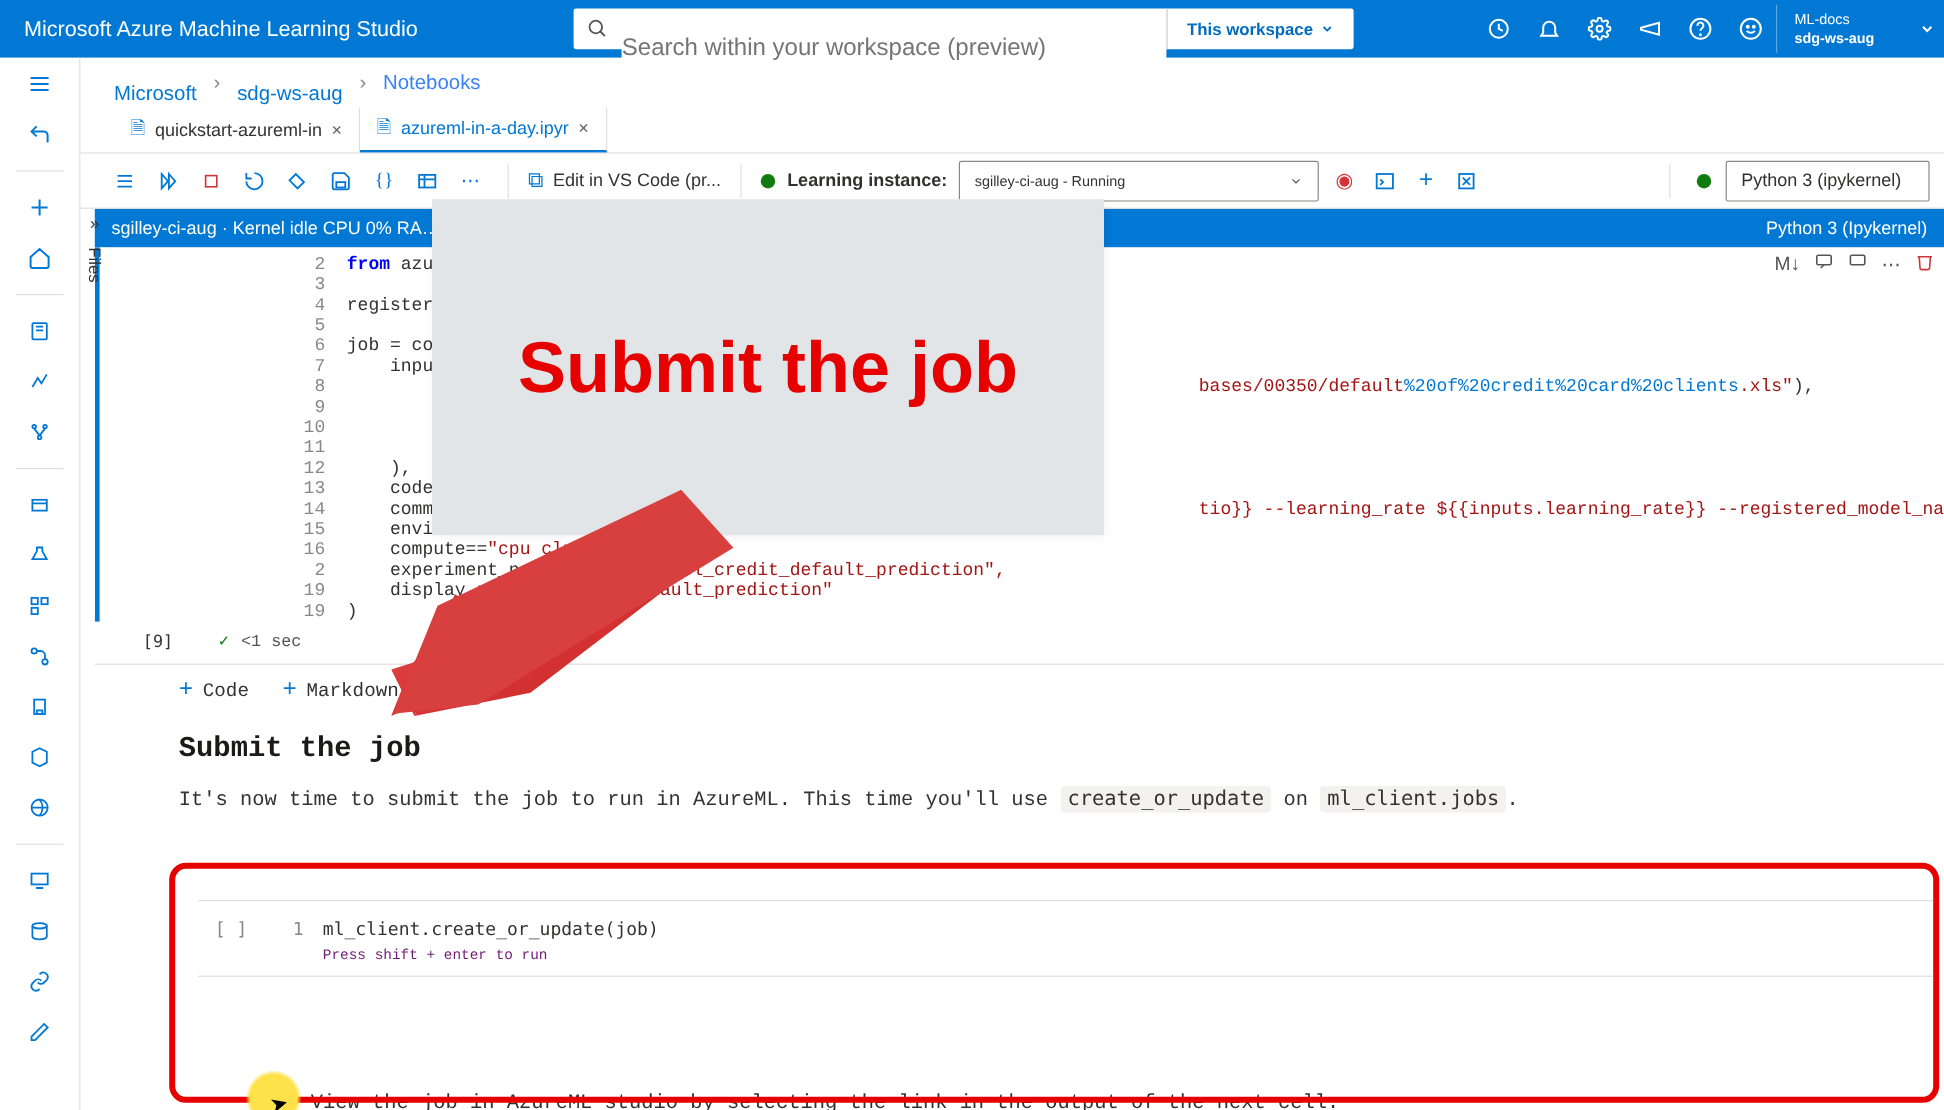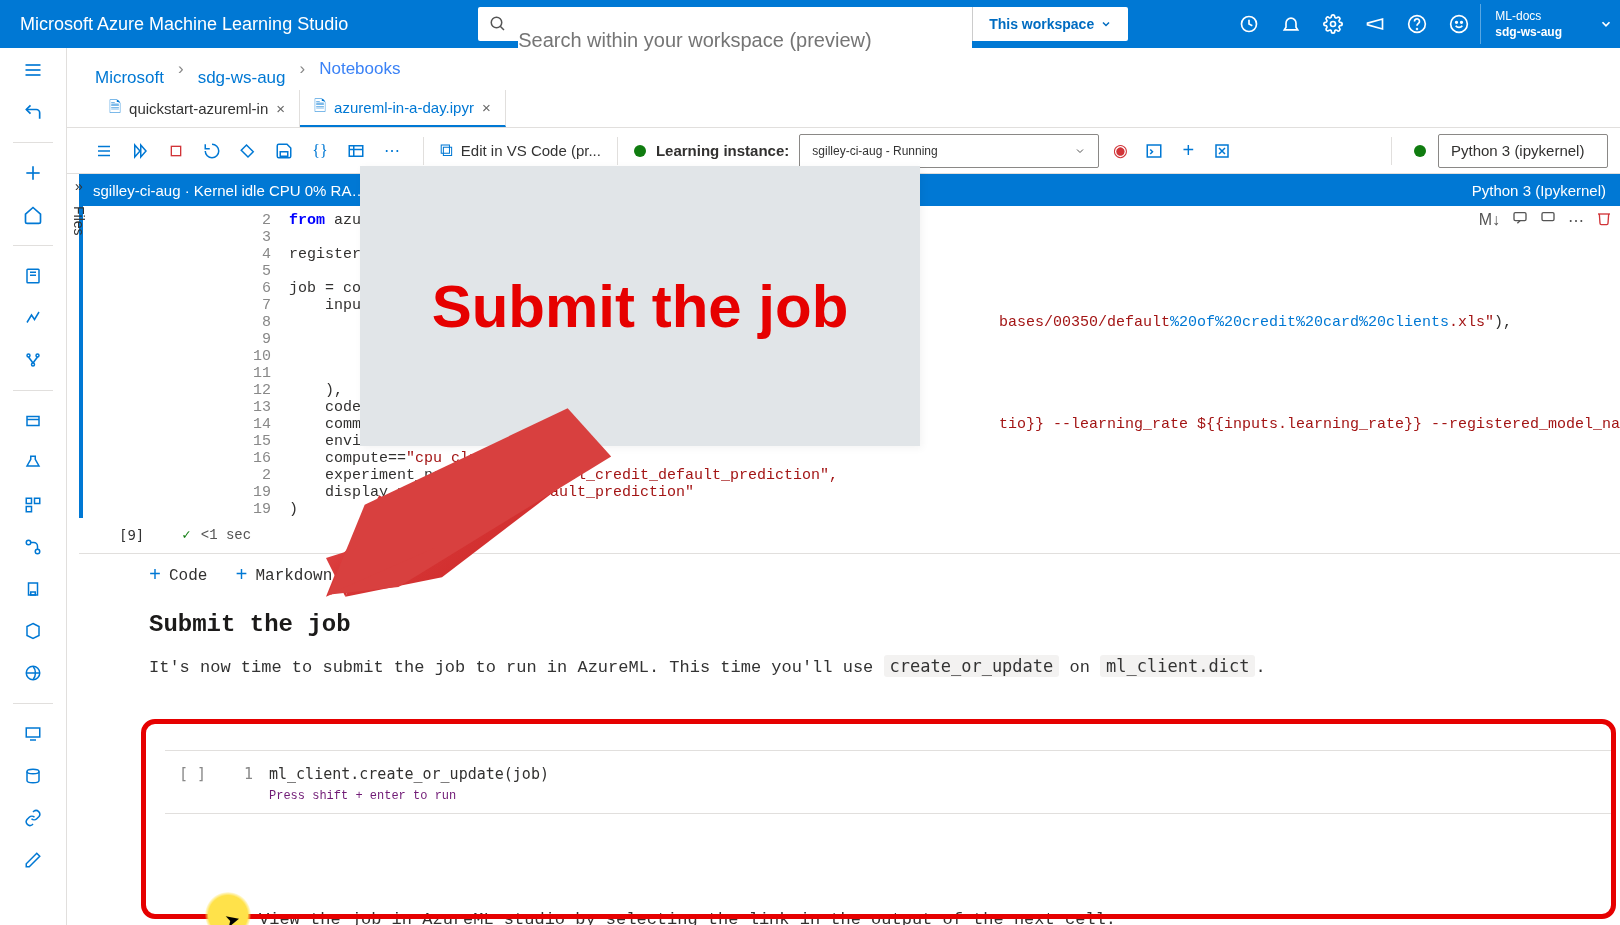--- a/index.html
+++ b/index.html
@@ -539,21 +539,21 @@
             </div>
           <div class="add">
               <span class="plus">+</span>
               <span>Markdown</span>
             </div>
         </div>
 
         <div class="submit-section">
           <h2>Submit the job</h2>
           <p>
-            <span>It's now time to submit the job to run in AzureML. This time you'll use </span><span class="inline-code">create_or_update</span><span> on </span><span class="inline-code">ml_client.dict</span><span>.</span>
+            <span>It's now time to submit the job to run in AzureML. This time you'll use </span><span class="inline-code">create_or_update</span><span> on </span><span class="inline-code">ml_client.jobs</span><span>.</span>
           </p>
         </div>
 
         <div class="cell2">
           <div class="bar-top"></div>
           <div class="cell2-row bottom-border">
             <div class="exec-brackets">[  ]</div>
             <div class="body">
               <div class="codeline"><span class="ln">1</span><span>ml_client.create_or_update(job)</span></div>
               <div class="hint">Press shift + enter to run</div>

